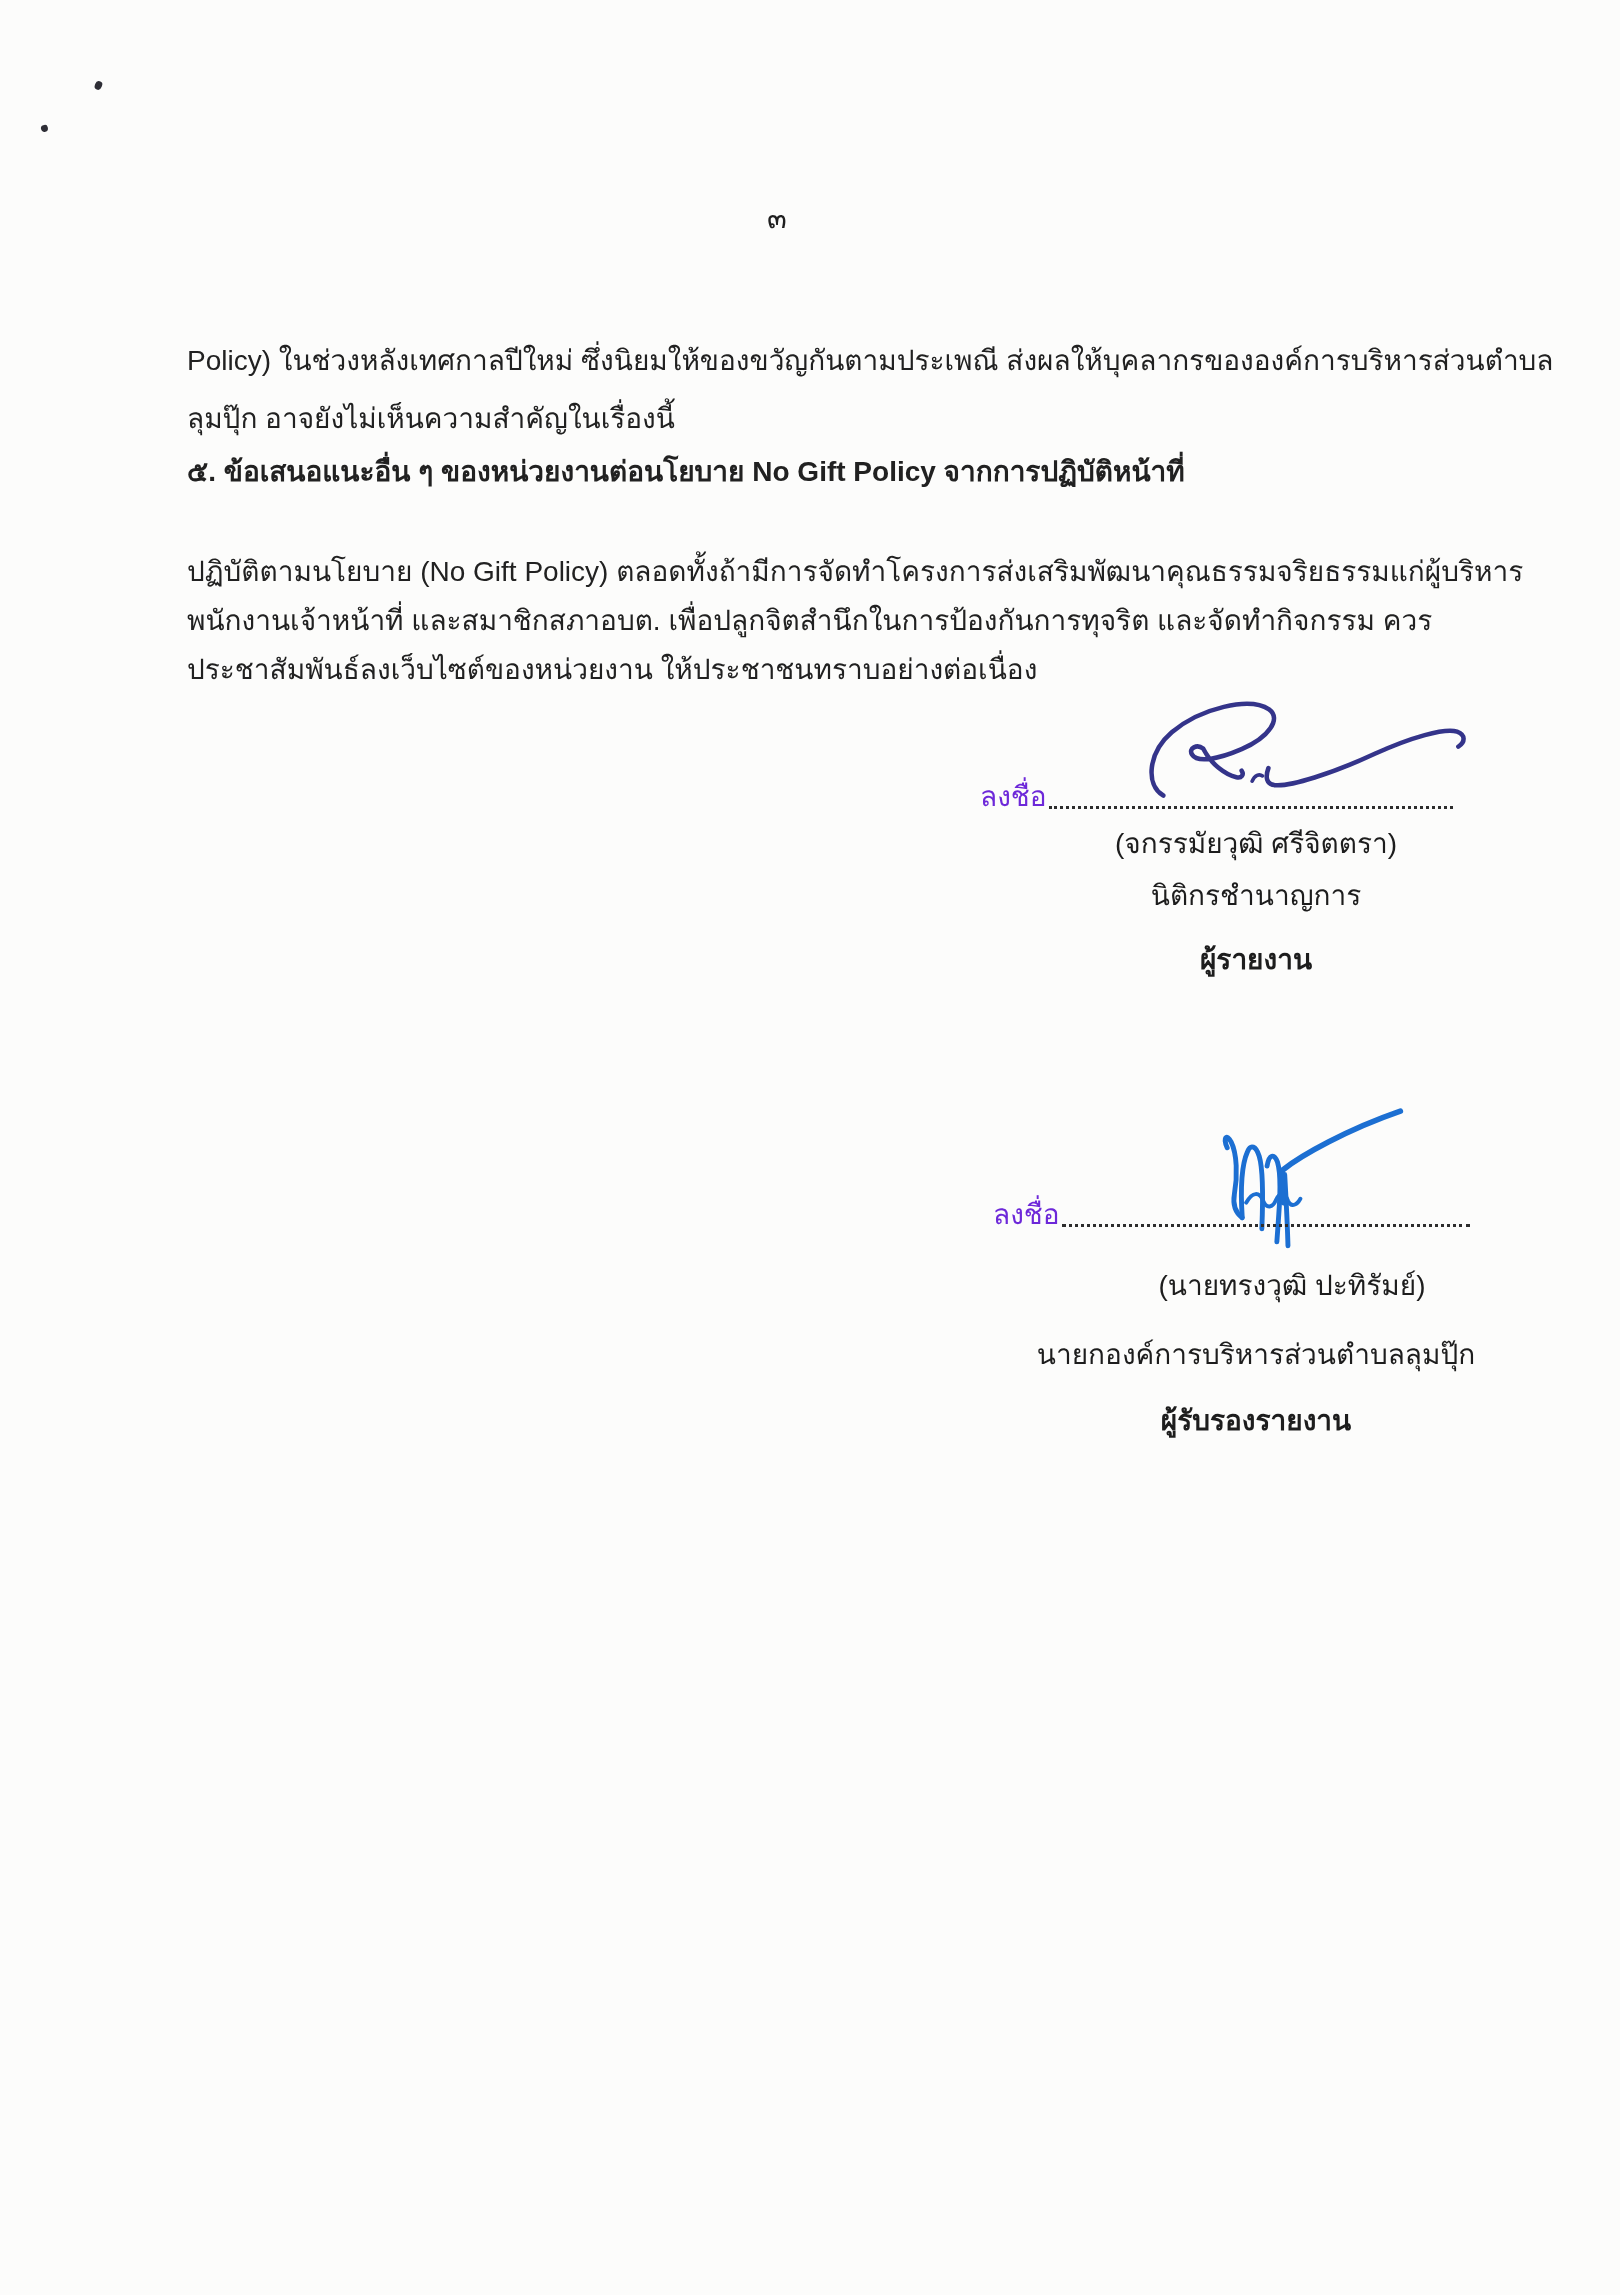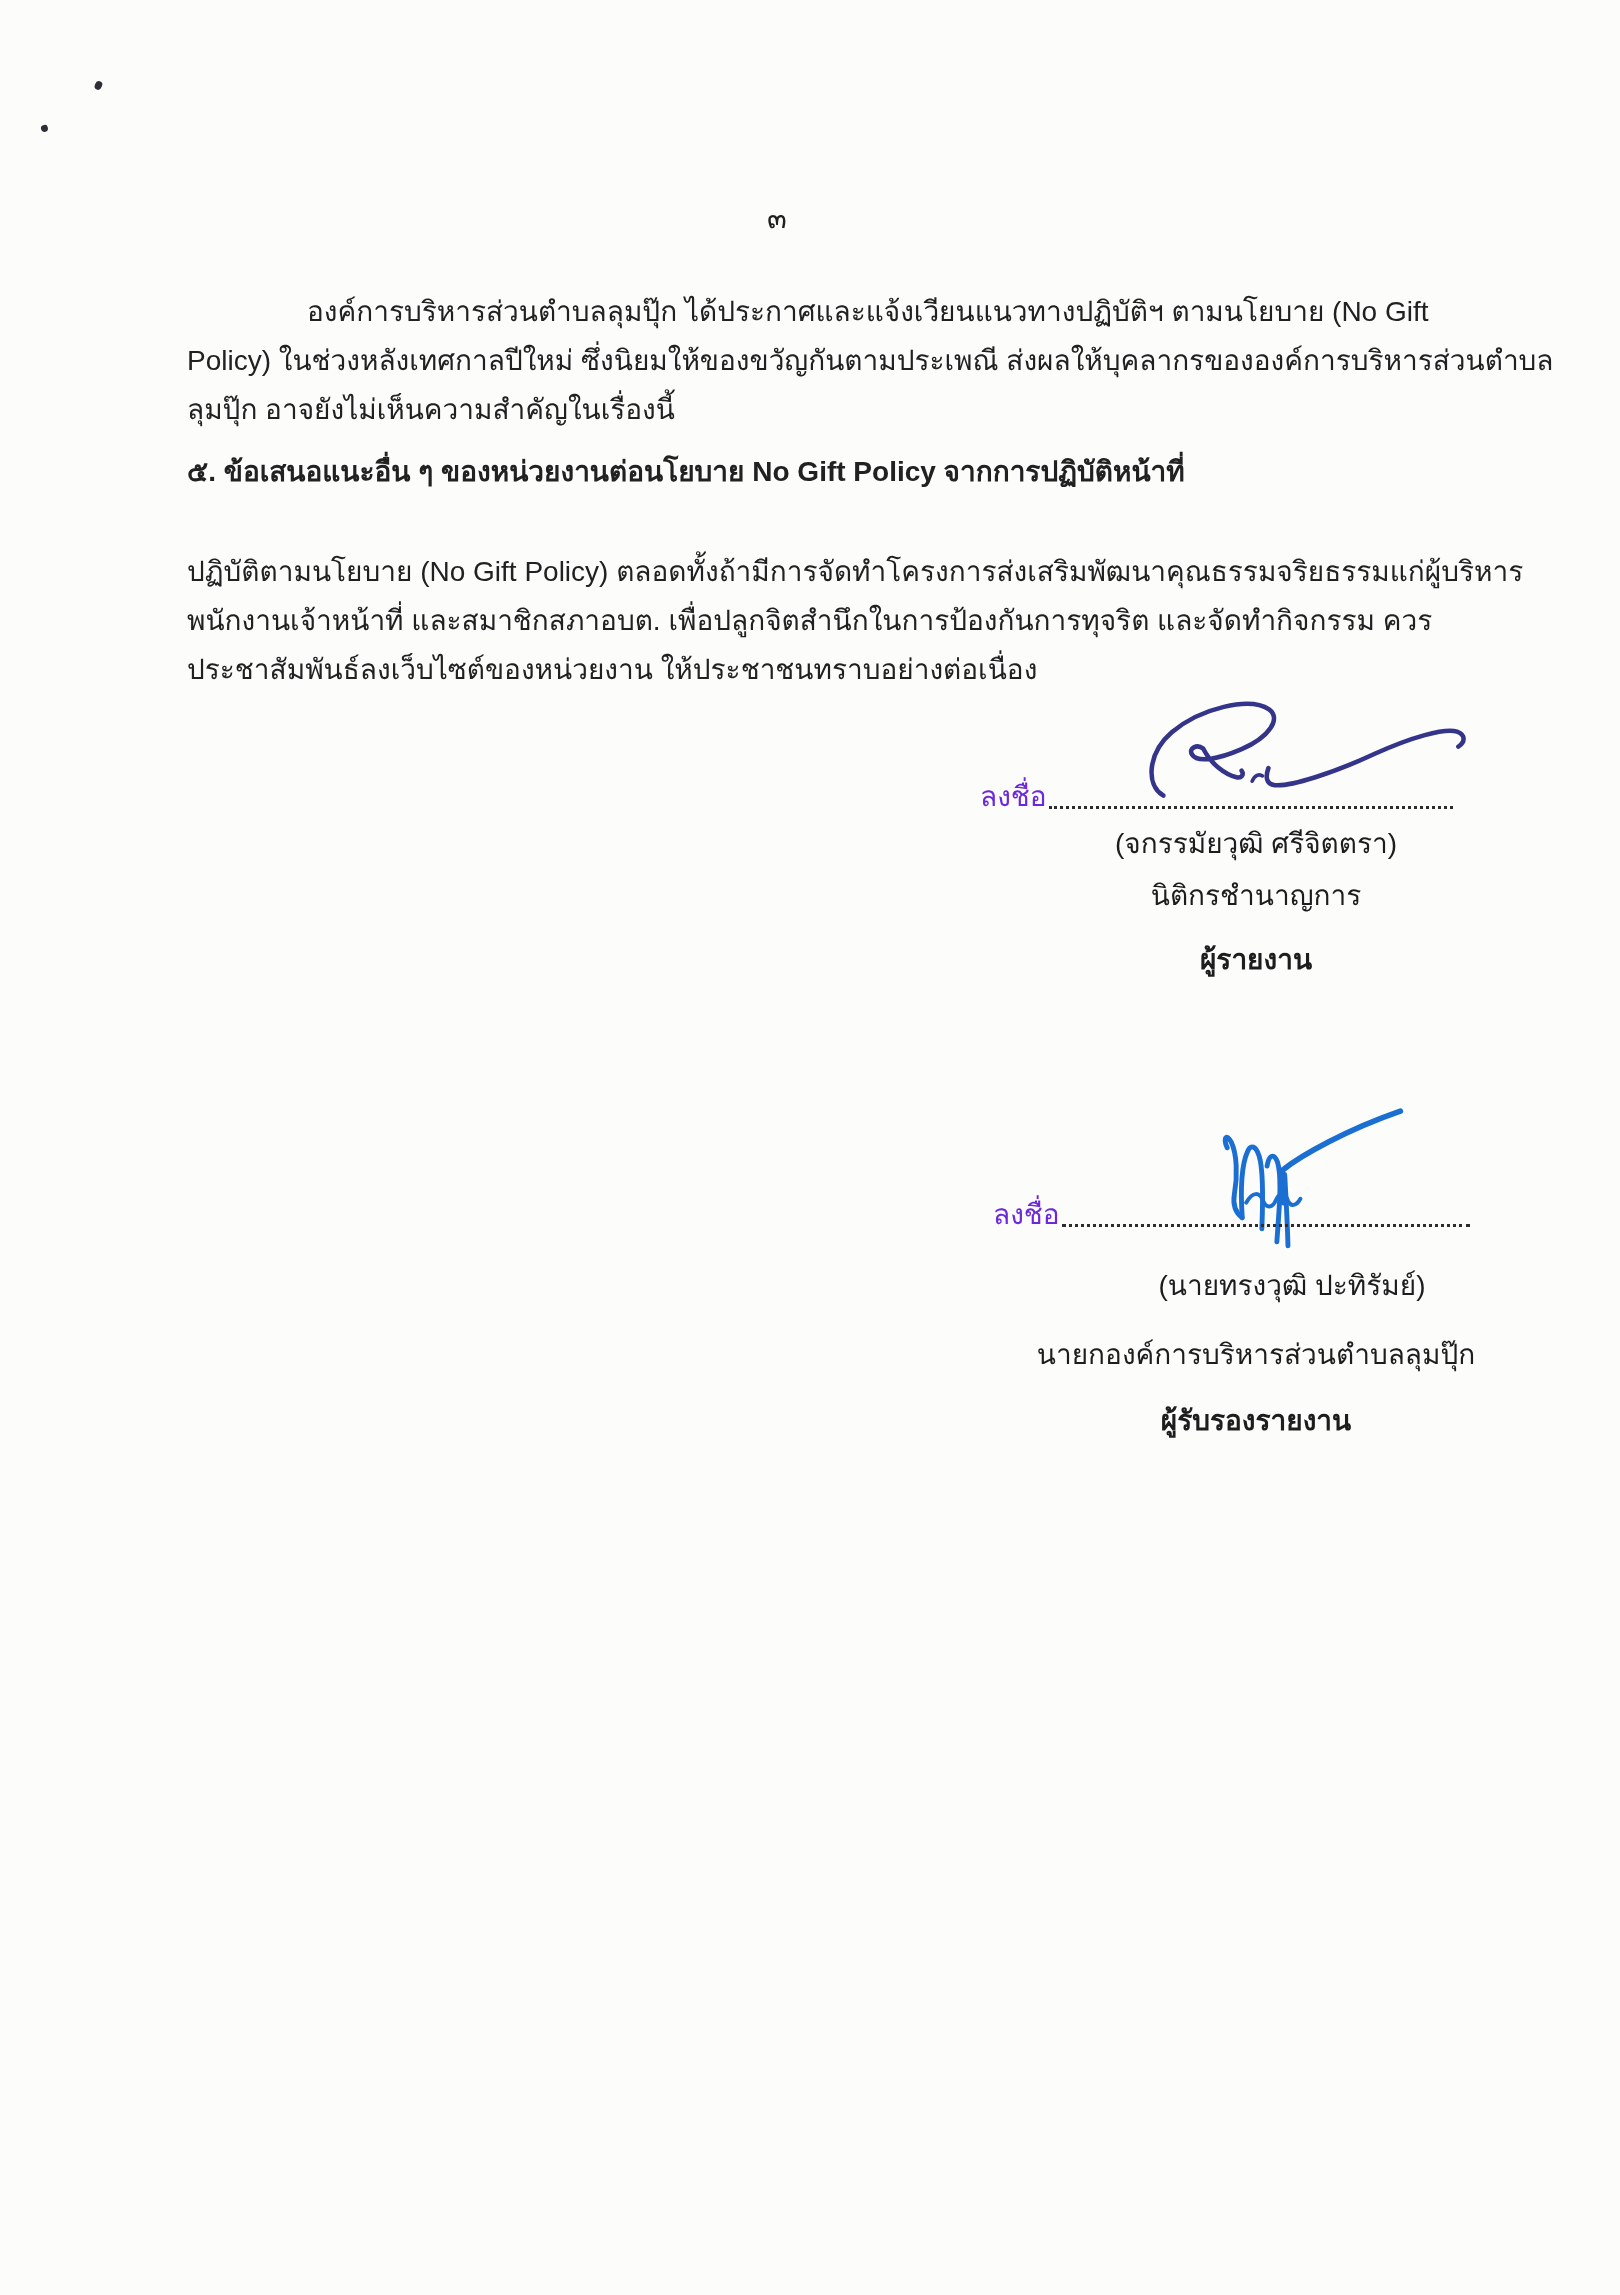--- a/index.html
+++ b/index.html
@@ -65,23 +65,22 @@
 </head>
 <body>
 
 <div class="page">
 
   <div class="speck s1"></div>
   <div class="speck s2"></div>
 
   <div class="pageno">๓</div>
 
-  <div class="tline" style="left:307px; top:289px;">องค์การบริหารส่วนตำบลลุมปุ๊ก ได้ประกาศและแจ้งเวียนแนวทางปฏิบัติฯ ตามนโยบาย (No Gift</div>
   <div class="tline" style="left:187px; top:338px;">Policy) ในช่วงหลังเทศกาลปีใหม่ ซึ่งนิยมให้ของขวัญกันตามประเพณี ส่งผลให้บุคลากรขององค์การบริหารส่วนตำบล</div>
-  <div class="tline" style="left:187px; top:387px;">ลุมปุ๊ก อาจยังไม่เห็นความสำคัญในเรื่องนี้</div>
+  <div class="tline" style="left:187px; top:396px;">ลุมปุ๊ก อาจยังไม่เห็นความสำคัญในเรื่องนี้</div>
 
   <div class="tline bold" style="left:187px; top:449px;">๕. ข้อเสนอแนะอื่น ๆ ของหน่วยงานต่อนโยบาย No Gift Policy จากการปฏิบัติหน้าที่</div>
 
   <div class="tline" style="left:187px; top:549px;">ปฏิบัติตามนโยบาย (No Gift Policy) ตลอดทั้งถ้ามีการจัดทำโครงการส่งเสริมพัฒนาคุณธรรมจริยธรรมแก่ผู้บริหาร</div>
   <div class="tline" style="left:187px; top:647px;">ประชาสัมพันธ์ลงเว็บไซต์ของหน่วยงาน ให้ประชาชนทราบอย่างต่อเนื่อง</div>
   <div class="tline" style="left:187px; top:598px;">พนักงานเจ้าหน้าที่ และสมาชิกสภาอบต. เพื่อปลูกจิตสำนึกในการป้องกันการทุจริต และจัดทำกิจกรรม ควร</div>
 
   <svg class="sig-svg" style="left:1130px; top:700px;" width="346" height="118" viewBox="1730 1072 530 180">
     <g fill="none" stroke="#34348a" stroke-width="7" stroke-linecap="round" stroke-linejoin="round">
       <path d="M 1781,1218

